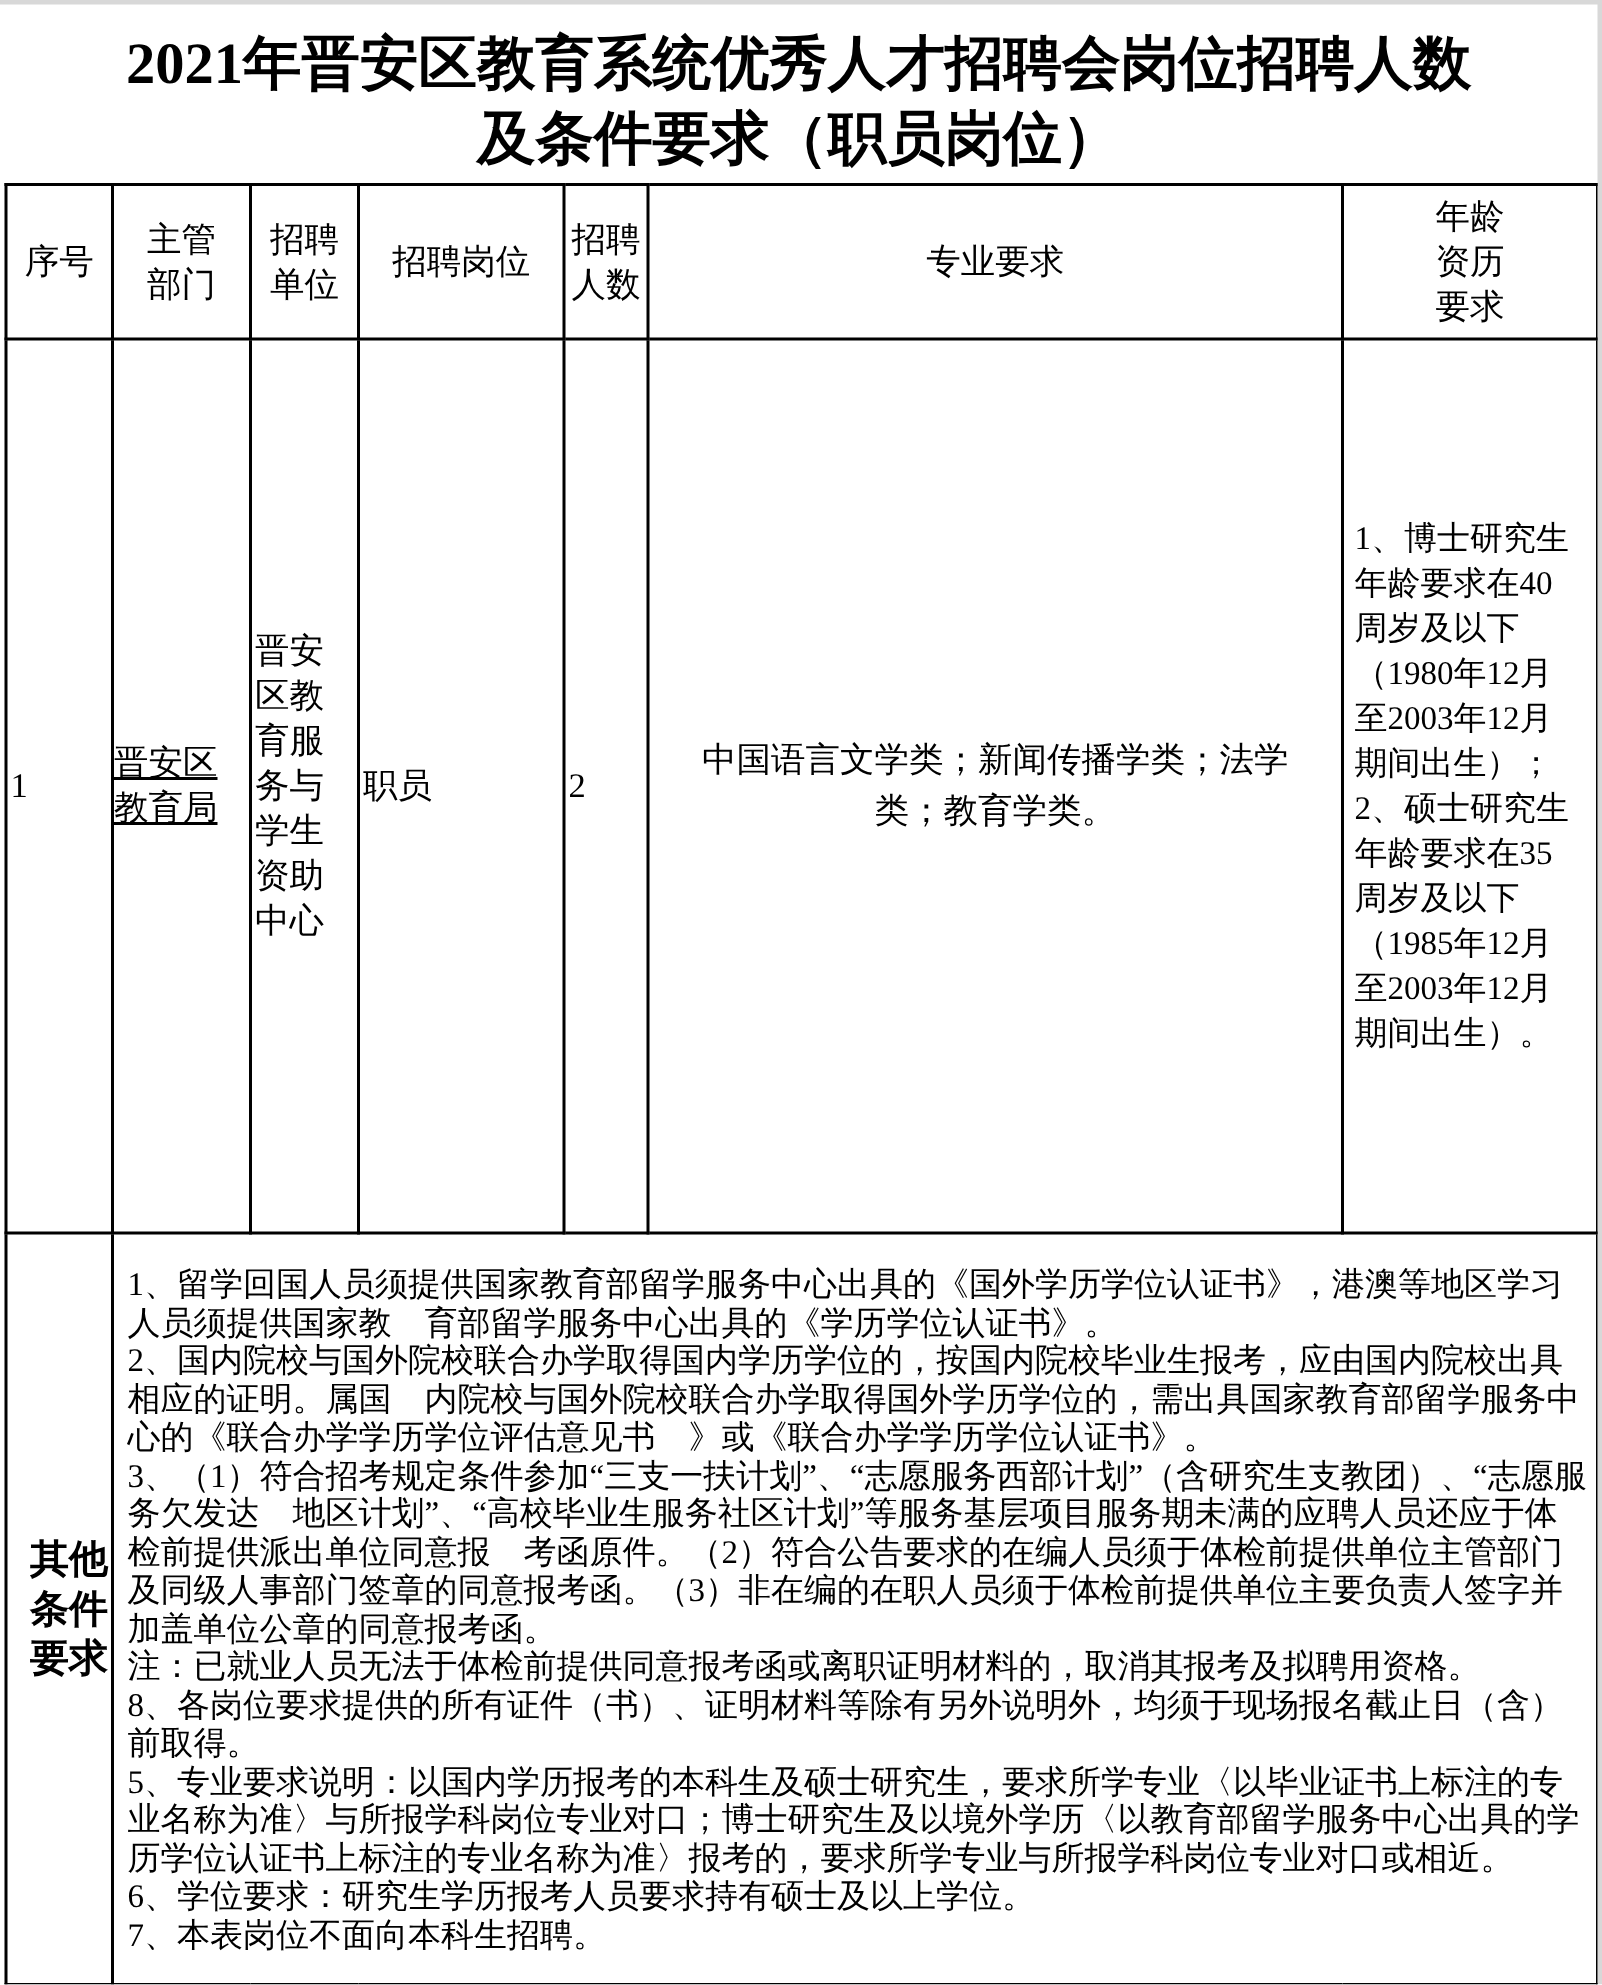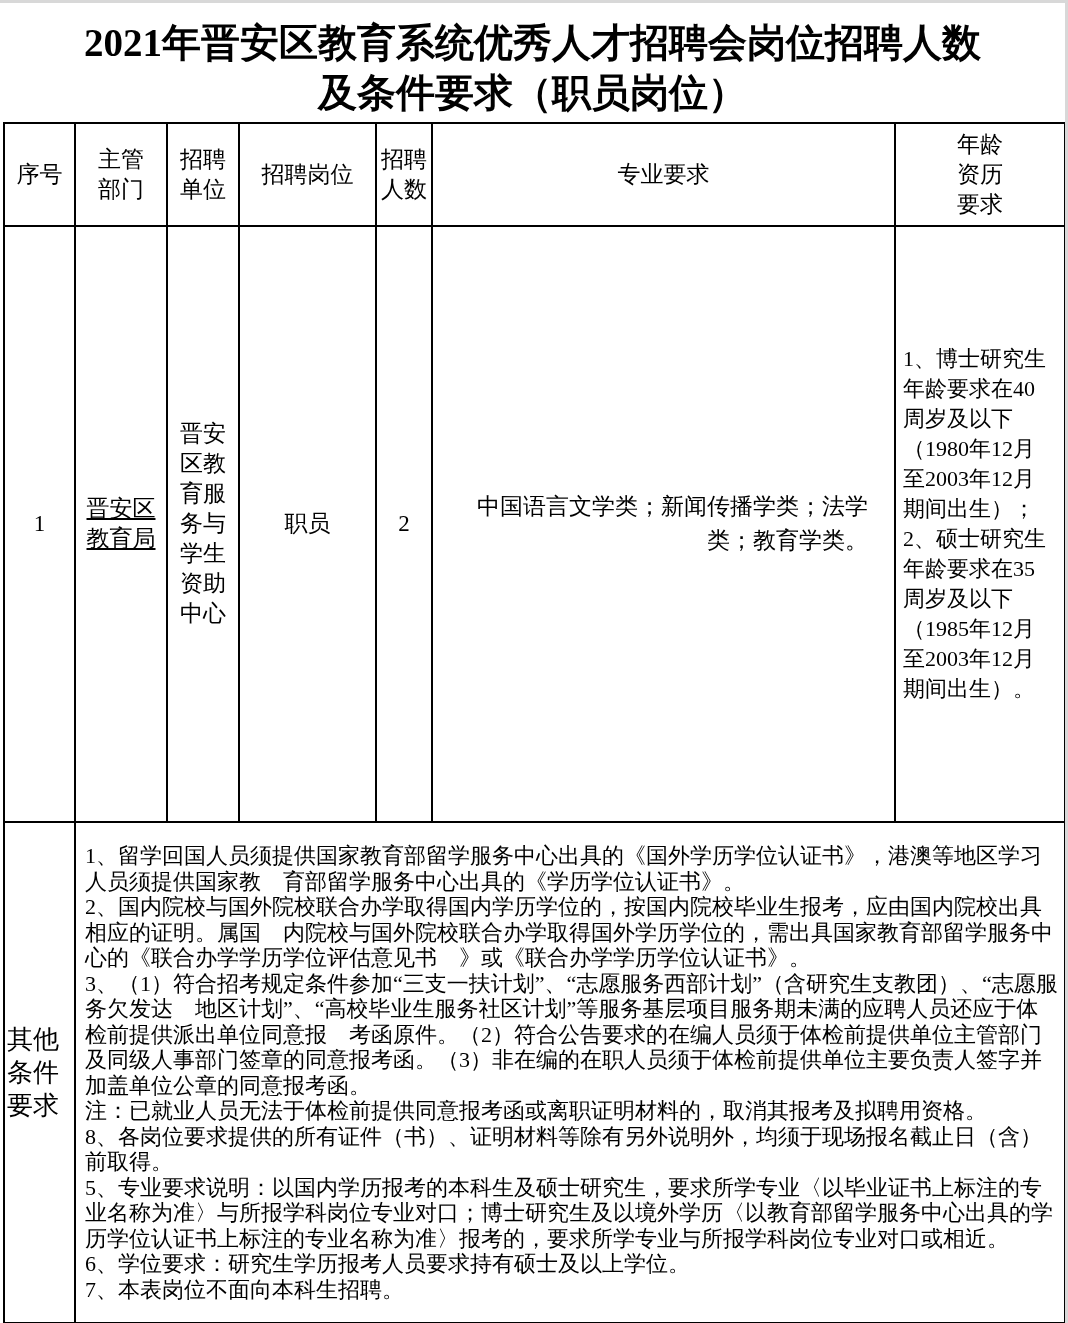--- a/index.html
+++ b/index.html
@@ -46,44 +46,43 @@
     font-size: 23px;
     line-height: 30px;
     text-align: center;
     white-space: pre-line;
     padding: 0;
   }
   tr.header-row  { height: 103px; }
   tr.data-row    { height: 596px; }
   tr.footer-row  { height: 501px; }
   td.center {
-    text-align: center;
     font-size: 23px;
     line-height: 30px;
     padding: 0 2px;
   }
   td.dept { padding: 0 0; text-decoration: underline; }
   td.unit { padding: 0 2px; }
   td.major {
-    text-align: right;
+    text-align: center;
     font-size: 23px;
     line-height: 34px;
     padding: 0 26px;
   }
   td.age {
     text-align: left;
     font-size: 22px;
     line-height: 30px;
     padding: 0 4px 0 7px;
     white-space: pre-line;
     margin-top: 11px;
   }
   td.label-cell {
-    text-align: left;
-    font-weight: normal;
+    text-align: right;
+    font-weight: bold;
     font-size: 26px;
     line-height: 33px;
     padding: 0 2px;
     margin-left: 20px;
   }
   td.notes {
     text-align: left;
     font-size: 22px;
     line-height: 25.5px;
     padding: 0 6px 0 9px;

